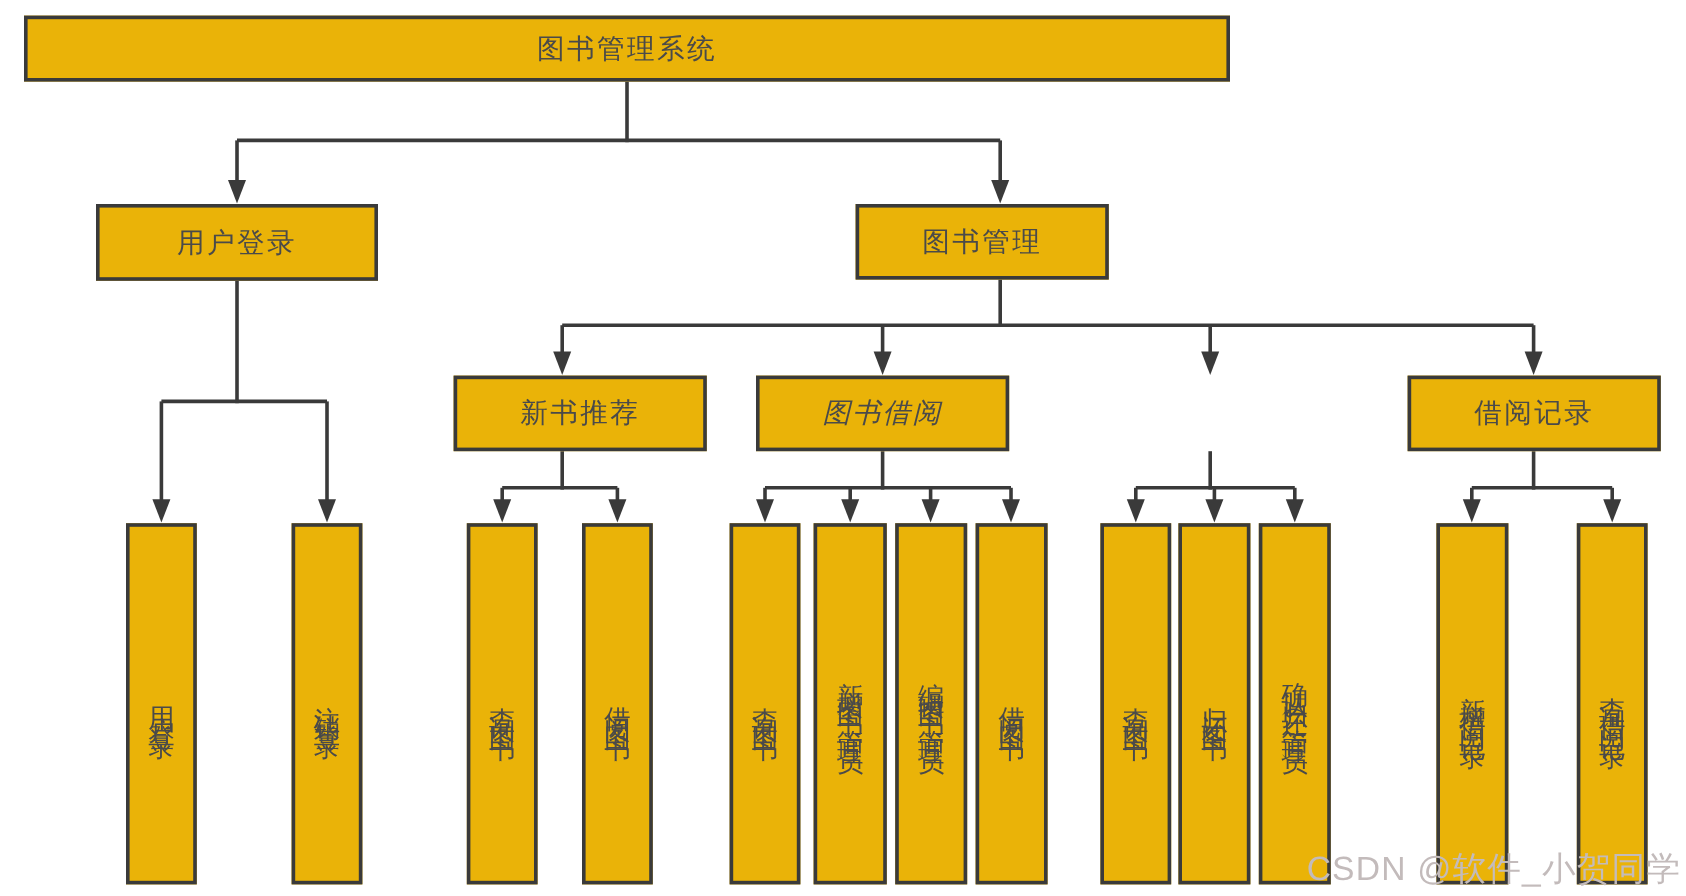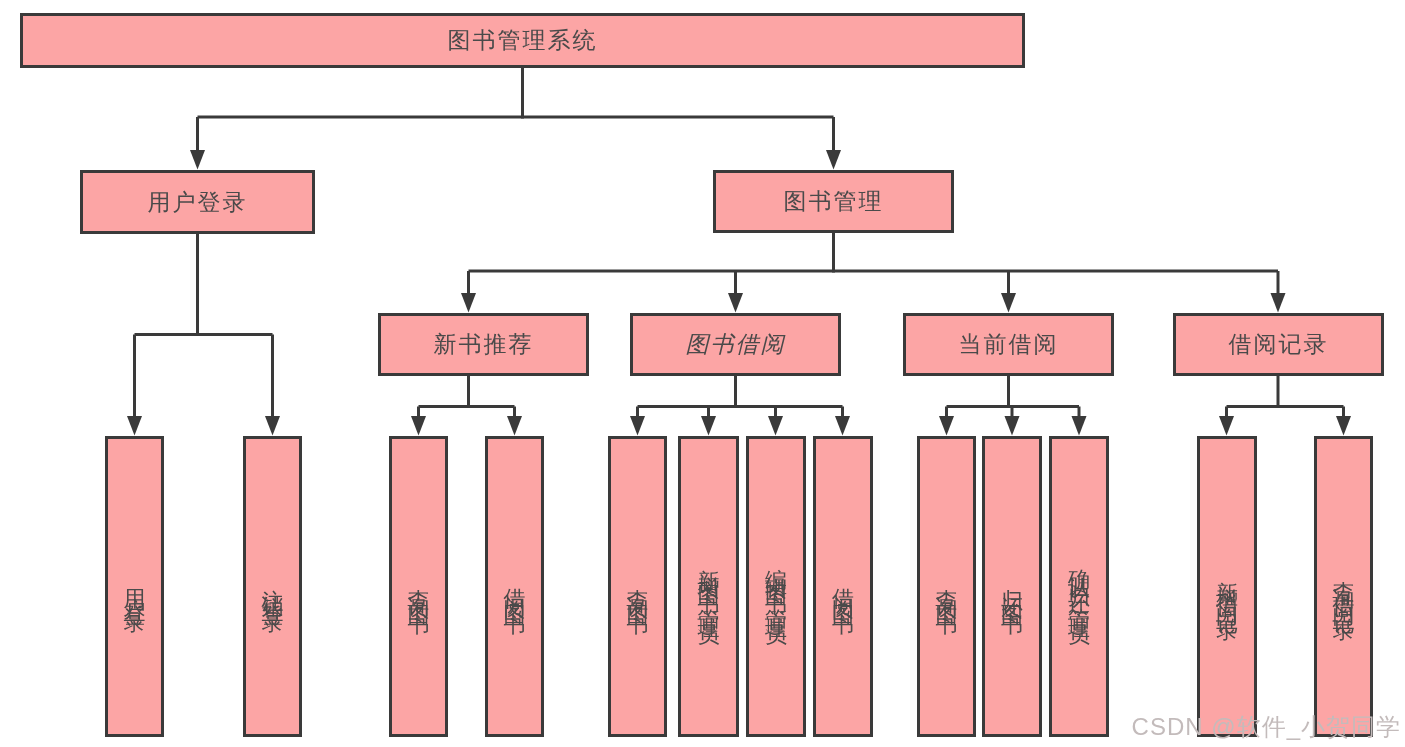--- a/index.html
+++ b/index.html
@@ -7,40 +7,40 @@
     position:relative;
     width:1405px;height:747px;
     background:#ffffff;
     font-family:"Liberation Sans","DejaVu Sans",sans-serif;
     overflow:hidden;
   }
   svg.wires{position:absolute;left:0;top:0;z-index:1;}
   .node{
     position:absolute;
     box-sizing:border-box;
-    background:#fca5a5;
+    background:#eab308;
     border:3px solid #3a3a3a;
     color:#4a4a4a;
     display:flex;align-items:center;justify-content:center;
     z-index:2;
   }
   .hnode{font-size:23px;letter-spacing:2px;white-space:nowrap;}
   .vnode{width:59px;top:436px;height:301px;}
   .vnode span{
     writing-mode:vertical-rl;
     text-orientation:mixed;
     font-size:22px;
     letter-spacing:8px;
     line-height:1;
     white-space:nowrap;
   }
   .watermark{
     position:absolute;
     right:4px;bottom:4px;
-    font-size:24px;
+    font-size:28px;
     color:#c3bbbb;
     letter-spacing:1px;
     z-index:3;
     white-space:nowrap;
   }
 </style>
 </head>
 <body>
 
 <div class="canvas">
@@ -114,25 +114,24 @@
       <path d="M1071.5 416 L1086.5 416 L1079 435.5 Z"></path>
 
       <path d="M1219 416 L1234 416 L1226.5 435.5 Z"></path>
       <path d="M1336 416 L1351 416 L1343.5 435.5 Z"></path>
     </g>
   </svg>
 
   <div class="node hnode" style="left:20px;top:13px;width:1005px;height:55px;">图书管理系统</div>
 
   <div class="node hnode" style="left:80px;top:170px;width:235px;height:64px;">用户登录</div>
-  <div class="node hnode" style="left:713px;top:170px;width:241px;height:63px;">图书管理</div>
+  <div class="node hnode" style="left:713px;top:170px;width:211px;height:63px;">图书管理</div>
 
   <div class="node hnode" style="left:363px;top:313px;width:211px;height:63px;margin-left:15px;">新书推荐</div>
   <div class="node hnode" style="left:630px;top:313px;width:211px;height:63px;font-style:italic;">图书借阅</div>
-  <div class="node hnode" style="left:903px;top:313px;width:211px;height:63px;">当前借阅</div>
   <div class="node hnode" style="left:1173px;top:313px;width:211px;height:63px;">借阅记录</div>
 
   <div class="node vnode" style="left:105px;">
     <span>用户登录</span>
     </div>
   <div class="node vnode" style="left:243px;">
     <span>注销登录</span>
     </div>
 
   <div class="node vnode" style="left:389px;">

